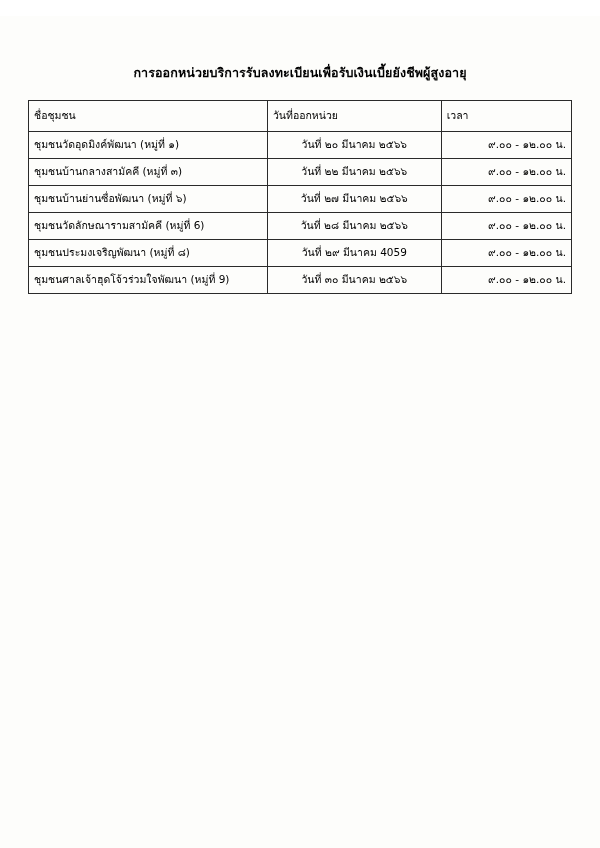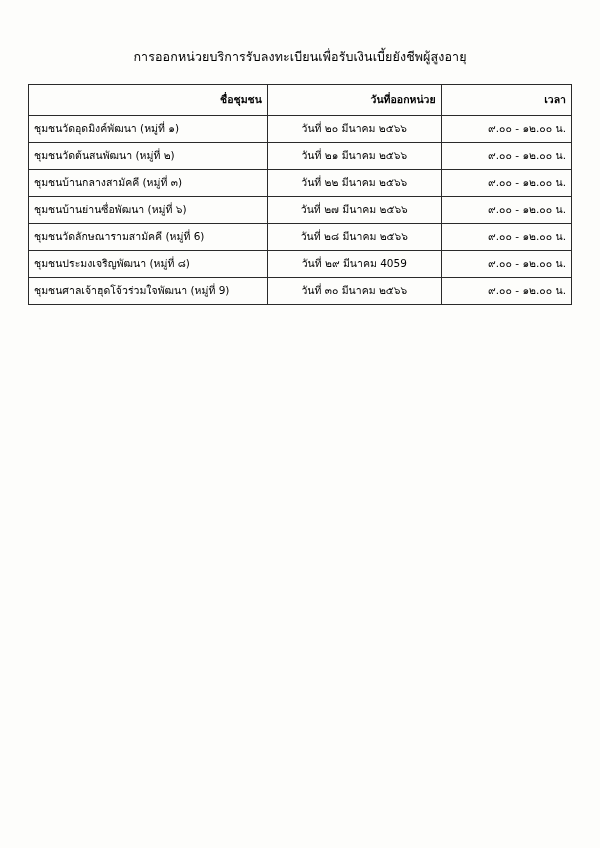--- a/index.html
+++ b/index.html
@@ -18,22 +18,22 @@
     position: relative;
     width: 600px;
     height: 848px;
     background: #fdfdfb;
     box-sizing: border-box;
     padding: 0;
   }
   .doc-title {
     text-align: center;
     font-size: 12.5px;
-    font-weight: normal;
-    margin: 0;
+    font-weight: bold;
+    margin: 16px;
     padding: 48px 40px 0 40px;
     letter-spacing: 0.1px;
     line-height: 1.4;
   }
   .table-wrap {
     margin: 18px 28px 0 28px;
   }
   table.schedule {
     width: 100%;
     border-collapse: collapse;
@@ -43,22 +43,22 @@
   table.schedule td {
     border: 1px solid #2a2a2a;
     font-size: 10.5px;
     font-weight: normal;
     line-height: 1.25;
     padding: 4px 5px;
     height: 18px;
     vertical-align: middle;
   }
   table.schedule thead th {
-    text-align: right;
-    font-weight: bold;
+    text-align: left;
+    font-weight: normal;
     font-size: 10.5px;
     height: 22px;
   }
   col.c-name { width: 44%; }
   col.c-date { width: 32%; }
   col.c-time { width: 24%; }
 
   td.cell-name {
     text-align: left;
     padding-left: 6px;
@@ -95,25 +95,20 @@
           <th>เวลา</th>
         </tr>
       </thead>
       <tbody>
         <tr>
           <td class="cell-name">ชุมชนวัดอุดมิงค์พัฒนา (หมู่ที่ ๑)</td>
           <td class="cell-date">วันที่ ๒๐  มีนาคม  ๒๕๖๖</td>
           <td class="cell-time">๙.๐๐ - ๑๒.๐๐ น.</td>
         </tr>
         <tr>
-          <td class="cell-name">ชุมชนวัดต้นสนพัฒนา (หมู่ที่ ๒)</td>
-          <td class="cell-date">วันที่ ๒๑  มีนาคม  ๒๕๖๖</td>
-          <td class="cell-time">๙.๐๐ - ๑๒.๐๐ น.</td>
-        </tr>
-        <tr>
           <td class="cell-name">ชุมชนบ้านกลางสามัคคี (หมู่ที่ ๓)</td>
           <td class="cell-date">วันที่ ๒๒  มีนาคม  ๒๕๖๖</td>
           <td class="cell-time">๙.๐๐ - ๑๒.๐๐ น.</td>
         </tr>
         <tr>
           <td class="cell-name">ชุมชนบ้านย่านซื่อพัฒนา (หมู่ที่ ๖)</td>
           <td class="cell-date">วันที่ ๒๗  มีนาคม  ๒๕๖๖</td>
           <td class="cell-time">๙.๐๐ - ๑๒.๐๐ น.</td>
         </tr>
         <tr>

